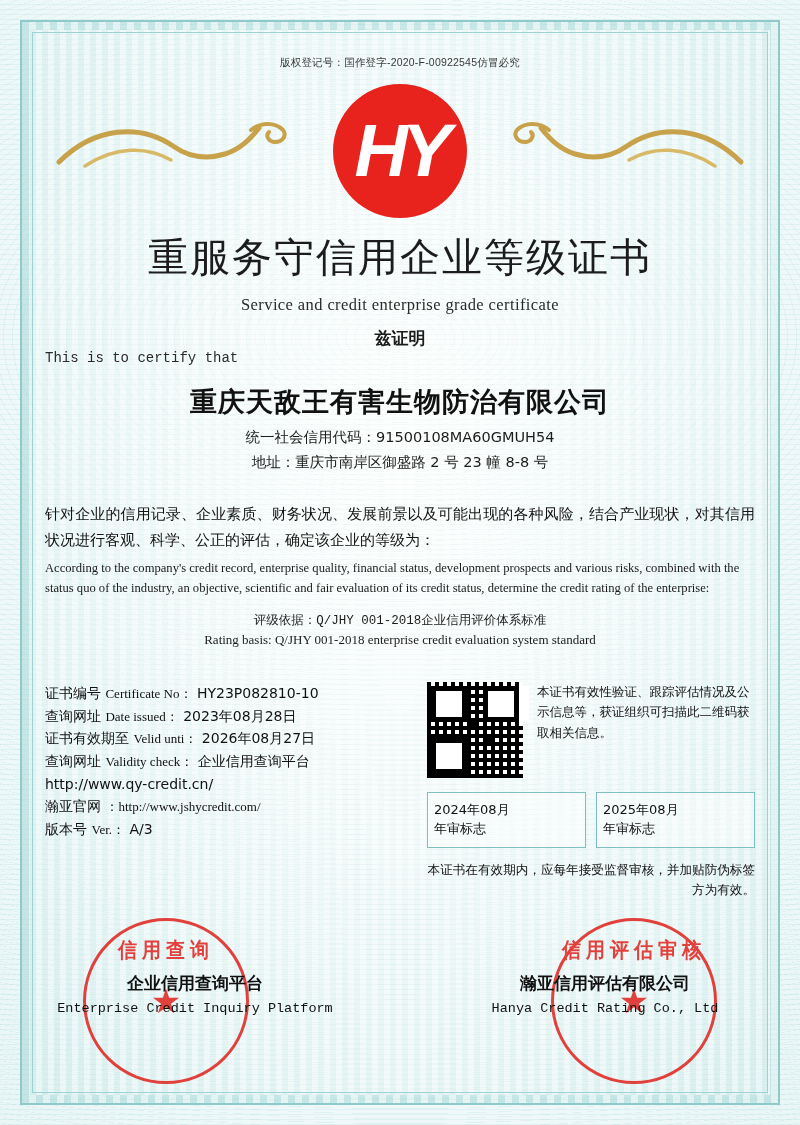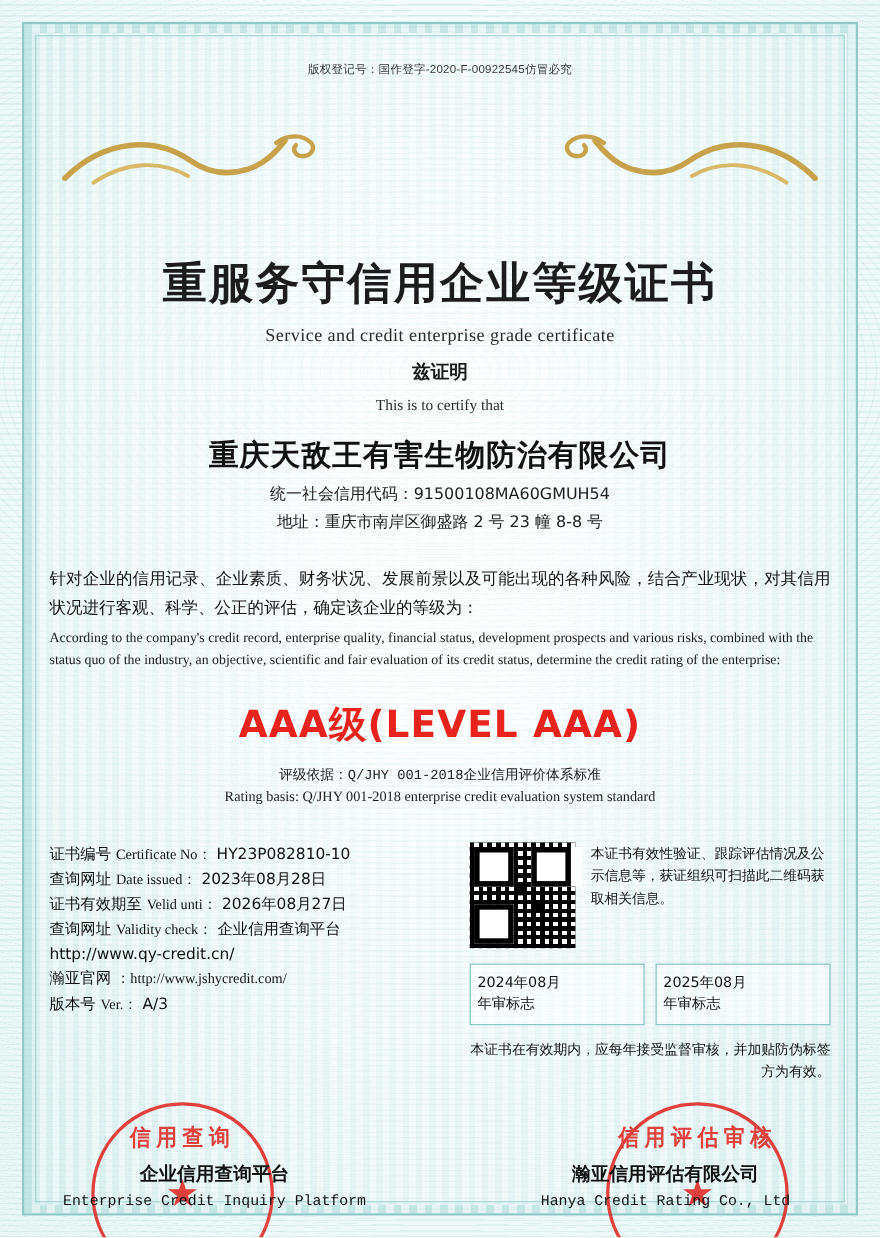--- a/index.html
+++ b/index.html
@@ -125,21 +125,21 @@
     font-style: italic;
     letter-spacing: -6px;
     line-height: 1;
     position: relative;
     font-family: "Liberation Sans", sans-serif;
   }
 
   .title-cn {
     text-align: center;
     font-size: 40px;
-    font-weight: bold;
+    font-weight: normal;
     color: #1c1c1c;
     letter-spacing: 2px;
     margin-top: 6px;
     font-family: "DejaVu Sans", sans-serif;
   }
   .title-en {
     text-align: center;
     font-size: 16.5px;
     color: #2a2a2a;
     margin-top: 10px;
@@ -149,25 +149,25 @@
 
   .certify-cn {
     text-align: center;
     font-size: 17px;
     color: #1c1c1c;
     margin-top: 12px;
     font-weight: bold;
     font-family: "DejaVu Sans", sans-serif;
   }
   .certify-en {
-    text-align: center;
+    text-align: left;
     font-size: 14px;
     color: #2a2a2a;
-    margin-top: 12px;
-    font-family: Liberation Serif, serif;
+    margin-top: 0;
+    font-family: Liberation Mono, monospace;
   }
 
   .company-name {
     text-align: center;
     font-size: 27px;
     font-weight: bold;
     color: #111;
     margin-top: 18px;
     letter-spacing: 1px;
     font-family: "DejaVu Sans", sans-serif;
@@ -399,36 +399,38 @@
         <path d="M4 46 C 40 10, 86 8, 118 30 C 132 40, 150 44, 170 38 C 186 33, 196 22, 204 12" fill="none" stroke="#c8a24a" stroke-width="5" stroke-linecap="round"></path>
         <path d="M30 50 C 60 30, 92 30, 116 44" fill="none" stroke="#d8b968" stroke-width="3.5" stroke-linecap="round"></path>
         <path d="M196 14 C 206 6, 220 6, 228 14 C 232 19, 228 26, 220 26 C 214 26, 210 20, 214 16" fill="none" stroke="#c8a24a" stroke-width="4" stroke-linecap="round"></path>
       </svg>
       <svg class="flourish right" viewBox="0 0 235 60" xmlns="http://www.w3.org/2000/svg">
         <path d="M4 46 C 40 10, 86 8, 118 30 C 132 40, 150 44, 170 38 C 186 33, 196 22, 204 12" fill="none" stroke="#c8a24a" stroke-width="5" stroke-linecap="round"></path>
         <path d="M30 50 C 60 30, 92 30, 116 44" fill="none" stroke="#d8b968" stroke-width="3.5" stroke-linecap="round"></path>
         <path d="M196 14 C 206 6, 220 6, 228 14 C 232 19, 228 26, 220 26 C 214 26, 210 20, 214 16" fill="none" stroke="#c8a24a" stroke-width="4" stroke-linecap="round"></path>
       </svg>
 
+      <div class="logo-circle">
+        <div class="logo-mark">HY</div>
+      </div>
     </div>
 
     <div class="title-cn">重服务守信用企业等级证书</div>
     <div class="title-en">Service and credit enterprise grade certificate</div>
 
     <div class="certify-cn">兹证明</div>
     <div class="certify-en">This is to certify that</div>
 
     <div class="company-name">重庆天敌王有害生物防治有限公司</div>
     <div class="company-code">统一社会信用代码：91500108MA60GMUH54</div>
     <div class="company-addr">地址：重庆市南岸区御盛路 2 号 23 幢 8-8 号</div>
 
     <div class="body-cn">针对企业的信用记录、企业素质、财务状况、发展前景以及可能出现的各种风险，结合产业现状，对其信用状况进行客观、科学、公正的评估，确定该企业的等级为：</div>
     <div class="body-en">According to the company's credit record, enterprise quality, financial status, development prospects and various risks, combined with the status quo of the industry, an objective, scientific and fair evaluation of its credit status, determine the credit rating of the enterprise:</div>
 
-    <div class="level">AAA级(LEVEL AAA)</div>
 
     <div class="rating-basis-cn">评级依据：Q/JHY 001-2018企业信用评价体系标准</div>
     <div class="rating-basis-en">Rating basis: Q/JHY 001-2018 enterprise credit evaluation system standard</div>
 
     <div class="details">
       <div class="details-left">
         <div class="detail-row">
           <span>证书编号</span>
           <span class="detail-label-en">Certificate No：</span>
           <span class="detail-value">HY23P082810-10</span>

